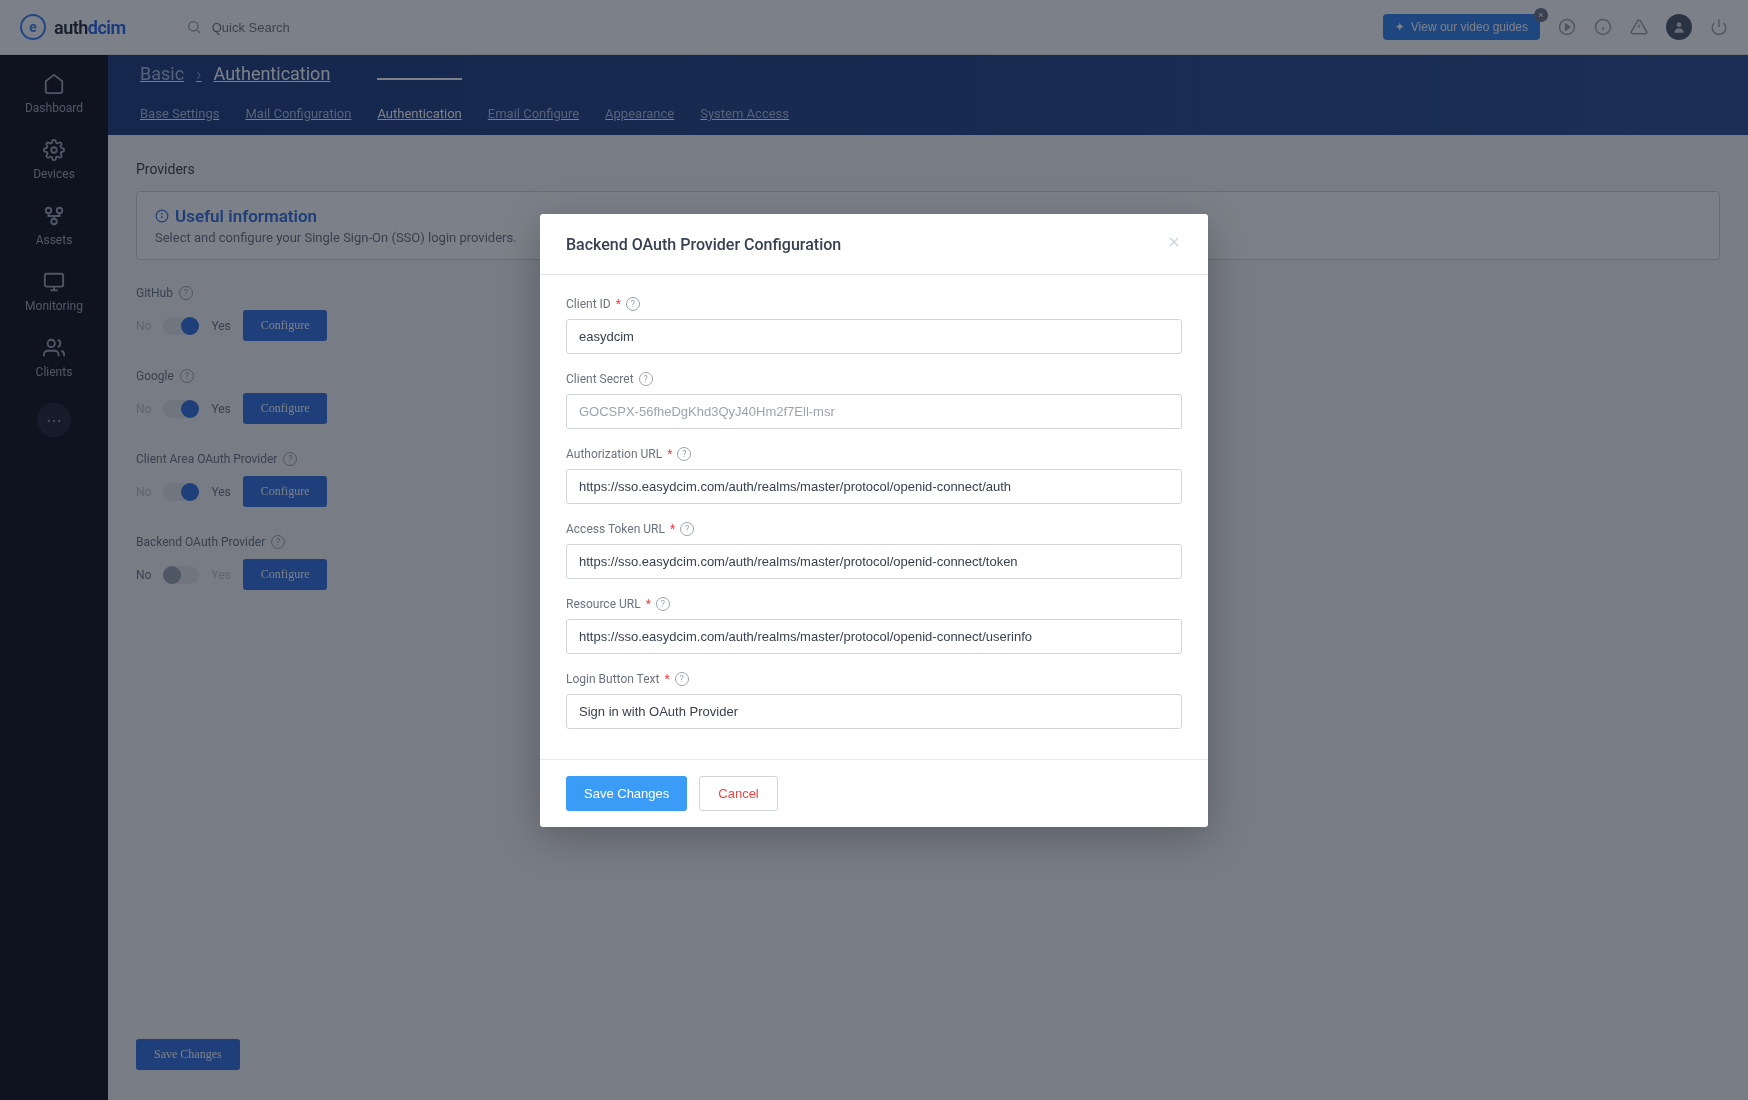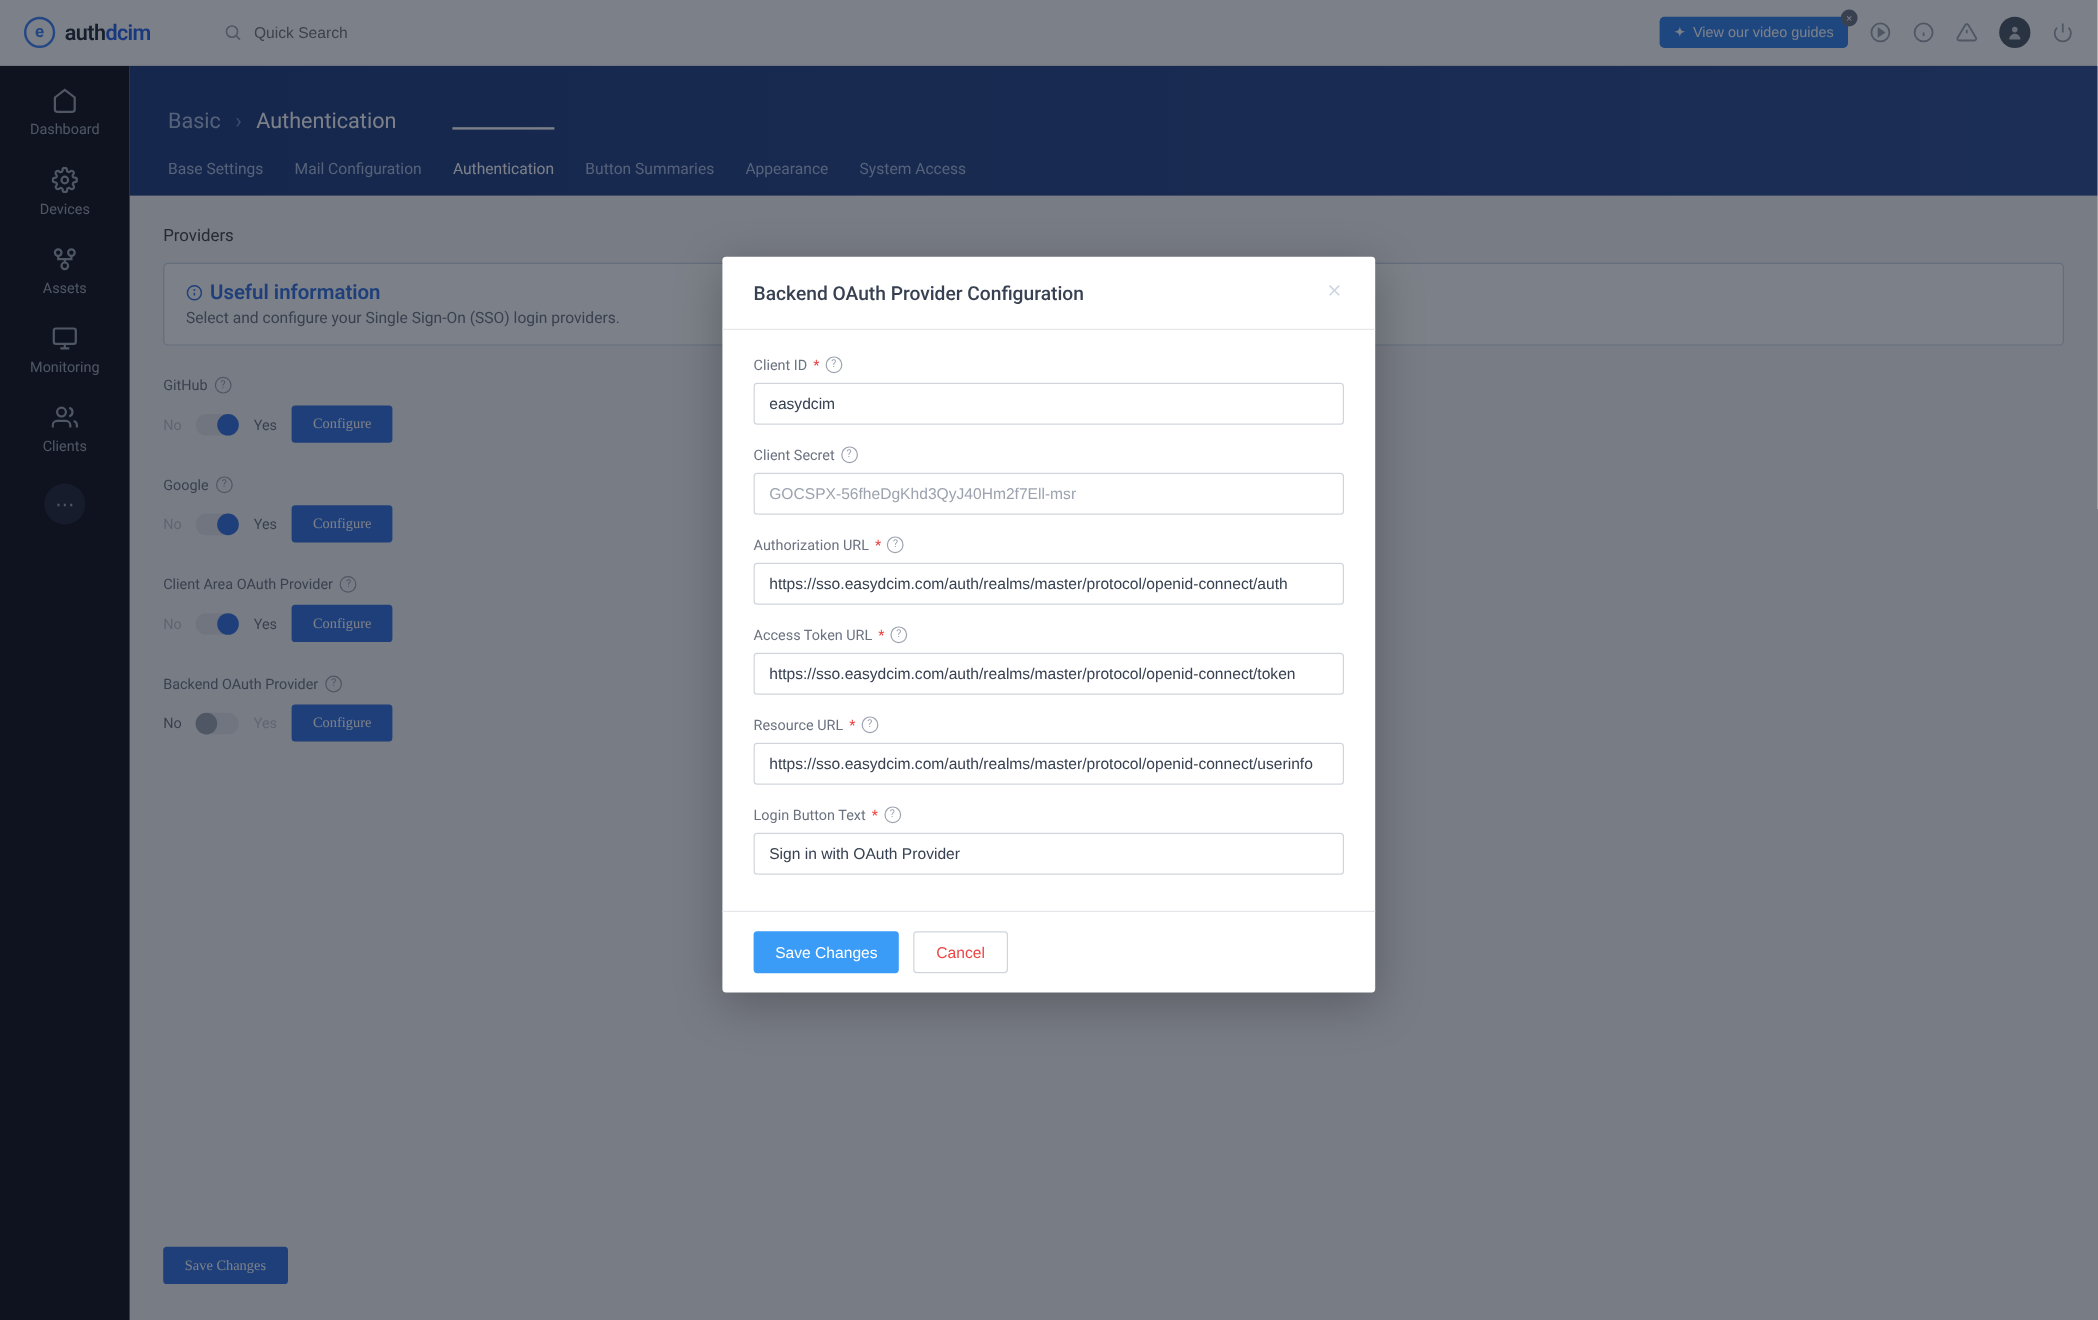--- a/index.html
+++ b/index.html
@@ -21,21 +21,21 @@
 .avatar { width:26px; height:26px; border-radius:50%; background:#4b5563; display:flex; align-items:center; justify-content:center; color:#d1d5db; }
 
 
 .sidebar { position:absolute; left:0; top:55px; bottom:0; width:108px; background:#0e0f19; padding-top:18px; display:flex; flex-direction:column; align-items:center; gap:24px; }
 .sidebar-item { color:#9ca3af; display:flex; flex-direction:column; align-items:center; gap:6px; font-size:12px; cursor:pointer; }
 .sidebar-item svg { width:22px; height:22px; }
 .sidebar-more { width:34px; height:34px; border-radius:50%; background:#1f2335; display:flex; align-items:center; justify-content:center; color:#9ca3af; cursor:pointer; }
 
 
 .page { position:absolute; left:108px; top:55px; right:0; bottom:0; display:flex; flex-direction:column; }
-.page-header { background:linear-gradient(90deg,#1d3a7c,#2a4a8f); color:#fff; padding:36px 32px 0; }
+.page-header { background:linear-gradient(90deg,#1d3a7c,#2a4a8f); color:#fff; padding:8px 32px 0;text-decoration:underline; }
 .breadcrumb { font-size:18px; display:flex; align-items:center; gap:12px; margin-bottom:22px; }
 .breadcrumb .sep { color:#6b8bc5; }
 .breadcrumb .dim { color:#a9bce0; }
 .tabs-row { display:flex; gap:26px; font-size:13px; }
 .tab-item { padding-bottom:14px; color:#a9bce0; cursor:pointer; }
 .tab-item.active-underline { color:#fff; position:relative; }
 .tab-item.active-underline::before { content:''; position:absolute; top:-28px; left:0; right:0; height:2px; background:#fff; }
 
 
 .content { padding:26px 28px 40px; overflow:auto; flex:1; }
@@ -54,21 +54,21 @@
 .toggle.off .knob { left:0; right:auto; background:#9ca3af; }
 .toggle.off { background:#e5e7eb; }
 .configure-btn { background:#2f6fe0; color:#fff; border:none; font-size:12px; padding:8px 18px; border-radius:3px; cursor:pointer;font-family:Liberation Serif, serif; }
 
 .bottom-save { position:absolute; left:28px; bottom:30px; }
 
 
 .overlay { position:absolute; inset:0; background:rgba(17,24,39,0.55); z-index:50; }
 
 
-.modal { position:absolute; left:50%; top:214px; transform:translateX(-50%); width:544px; background:#fff; border-radius:3px; z-index:60; box-shadow:0 10px 40px rgba(0,0,0,0.25); }
+.modal { position:absolute; left:50%; top:214px; transform:translateX(-50%); width:668px; background:#fff; border-radius:3px; z-index:60; box-shadow:0 10px 40px rgba(0,0,0,0.25); }
 .modal-head { padding:20px 26px; display:flex; align-items:center; justify-content:space-between; border-bottom:1px solid #e5e7eb; }
 .modal-title { font-size:16px; color:#374151; font-weight:500; }
 .modal-close { color:#cbd5e1; cursor:pointer; }
 .modal-body { padding:22px 26px 26px; }
 .form-group { margin-bottom:18px; }
 .form-label { font-size:12px; color:#6b7280; display:flex; align-items:center; gap:5px; margin-bottom:8px; }
 .req-star { color:#ef4444; }
 .help-ico { width:14px; height:14px; border-radius:50%; border:1px solid #9ca3af; display:inline-flex; align-items:center; justify-content:center; font-size:9px; color:#9ca3af; }
 .form-input { width:100%; padding:9px 12px; border:1px solid #d1d5db; border-radius:3px; font-size:13px; color:#374151; outline:none; }
 .form-input::placeholder { color:#9ca3af; }
@@ -175,21 +175,21 @@
   <div class="page-header">
     <div class="breadcrumb">
       <span class="dim">Basic</span>
       <span class="sep">›</span>
       <span>Authentication</span>
     </div>
     <div class="tabs-row">
       <div class="tab-item">Base Settings</div>
       <div class="tab-item">Mail Configuration</div>
       <div class="tab-item active-underline">Authentication</div>
-      <div class="tab-item">Button Summaries</div>
+      <div class="tab-item">Email Configure</div>
       <div class="tab-item">Appearance</div>
       <div class="tab-item">System Access</div>
     </div>
   </div>
 
   <div class="content">
     <div class="section-title">Providers</div>
     <div class="info-box">
       <div class="info-box-title">
         <svg class="help-circ-svg" viewBox="0 0 24 24" fill="none" stroke="currentColor" stroke-width="2">

